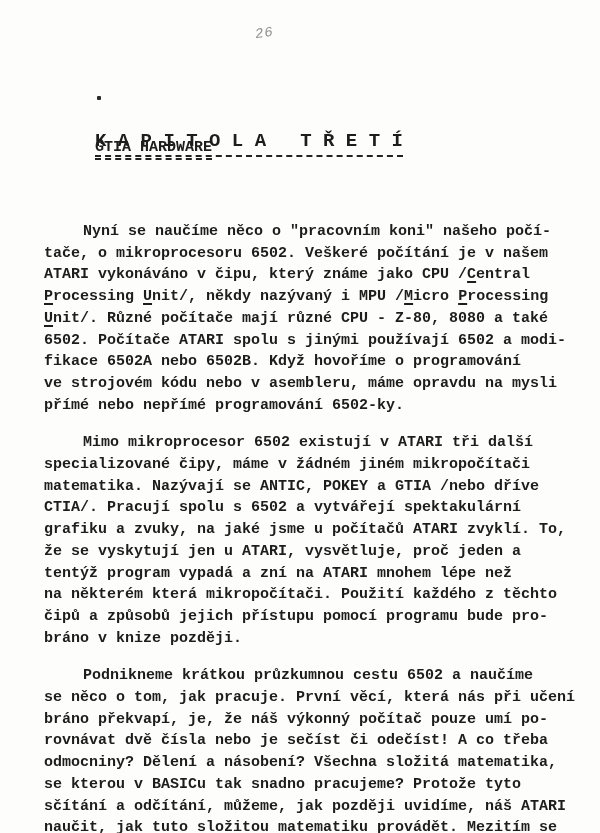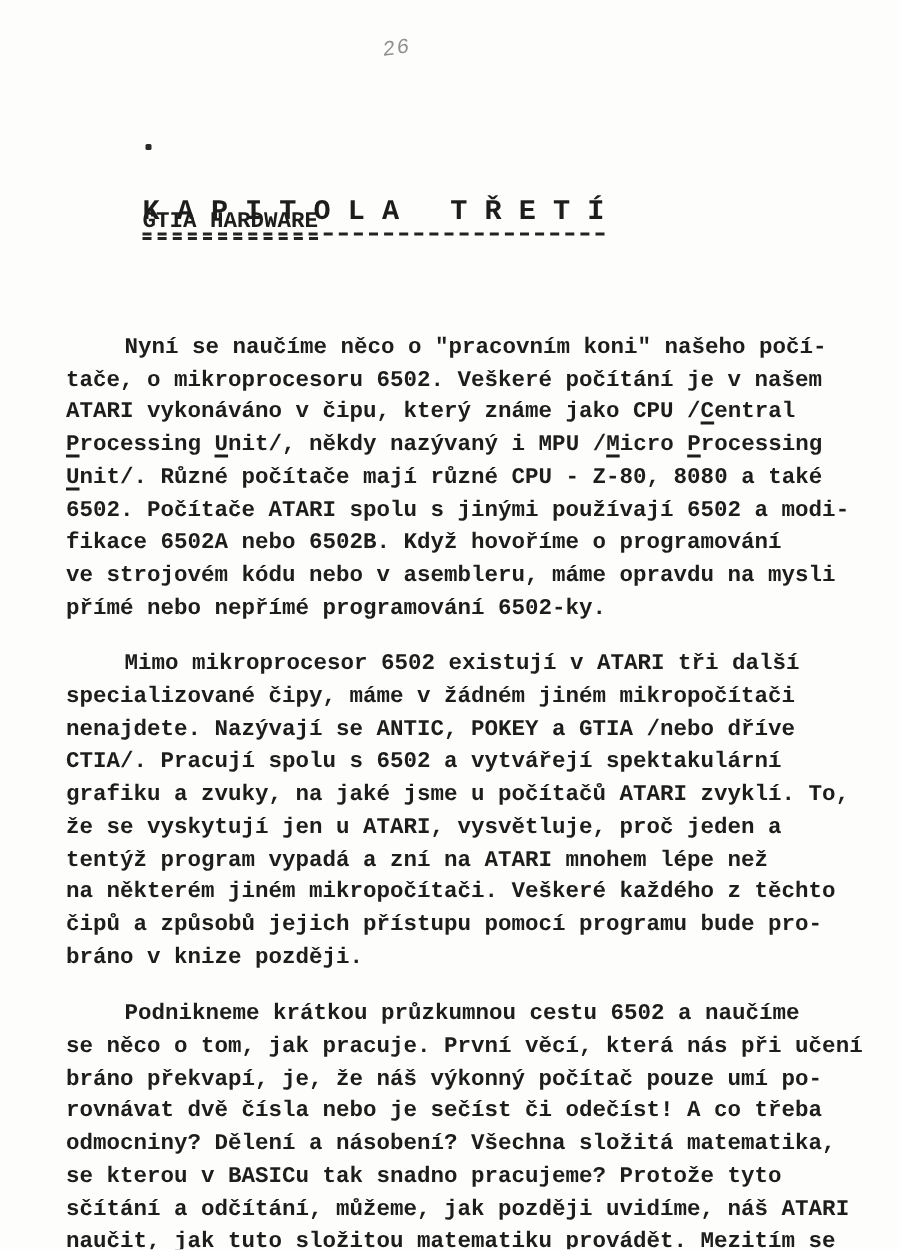--- a/index.html
+++ b/index.html
@@ -94,26 +94,26 @@
         <div class="line"><span class="u">P</span>rocessing <span class="u">U</span>nit/, někdy nazývaný i MPU /<span class="u">M</span>icro <span class="u">P</span>rocessing</div>
         <div class="line"><span class="u">U</span>nit/. Různé počítače mají různé CPU - Z-80, 8080 a také</div>
         <div class="line">6502. Počítače ATARI spolu s jinými používají 6502 a modi-</div>
         <div class="line">fikace 6502A nebo 6502B. Když hovoříme o programování</div>
         <div class="line">ve strojovém kódu nebo v asembleru, máme opravdu na mysli</div>
         <div class="line">přímé nebo nepřímé programování 6502-ky.</div>
       </div>
       <div class="para">
         <div class="line indent">Mimo mikroprocesor 6502 existují v ATARI tři další</div>
         <div class="line">specializované čipy, máme v žádném jiném mikropočítači</div>
-        <div class="line">nenajdete. Nazývají se ANTIC, POKEY a GTIA /nebo dříve</div>
+        <div class="line">matematika. Nazývají se ANTIC, POKEY a GTIA /nebo dříve</div>
         <div class="line">CTIA/. Pracují spolu s 6502 a vytvářejí spektakulární</div>
         <div class="line">grafiku a zvuky, na jaké jsme u počítačů ATARI zvyklí. To,</div>
         <div class="line">že se vyskytují jen u ATARI, vysvětluje, proč jeden a</div>
         <div class="line">tentýž program vypadá a zní na ATARI mnohem lépe než</div>
-        <div class="line">na některém jiném mikropočítači. Veškeré každého z těchto</div>
+        <div class="line">na některém která mikropočítači. Použití každého z těchto</div>
         <div class="line">čipů a způsobů jejich přístupu pomocí programu bude pro-</div>
         <div class="line">bráno v knize později.</div>
       </div>
       <div class="para">
         <div class="line indent">Podnikneme krátkou průzkumnou cestu 6502 a naučíme</div>
         <div class="line">se něco o tom, jak pracuje. První věcí, která nás při učení</div>
         <div class="line">bráno překvapí, je, že náš výkonný počítač pouze umí po-</div>
         <div class="line">rovnávat dvě čísla nebo je sečíst či odečíst! A co třeba</div>
         <div class="line">odmocniny? Dělení a násobení? Všechna složitá matematika,</div>
         <div class="line">se kterou v BASICu tak snadno pracujeme? Protože tyto</div>

